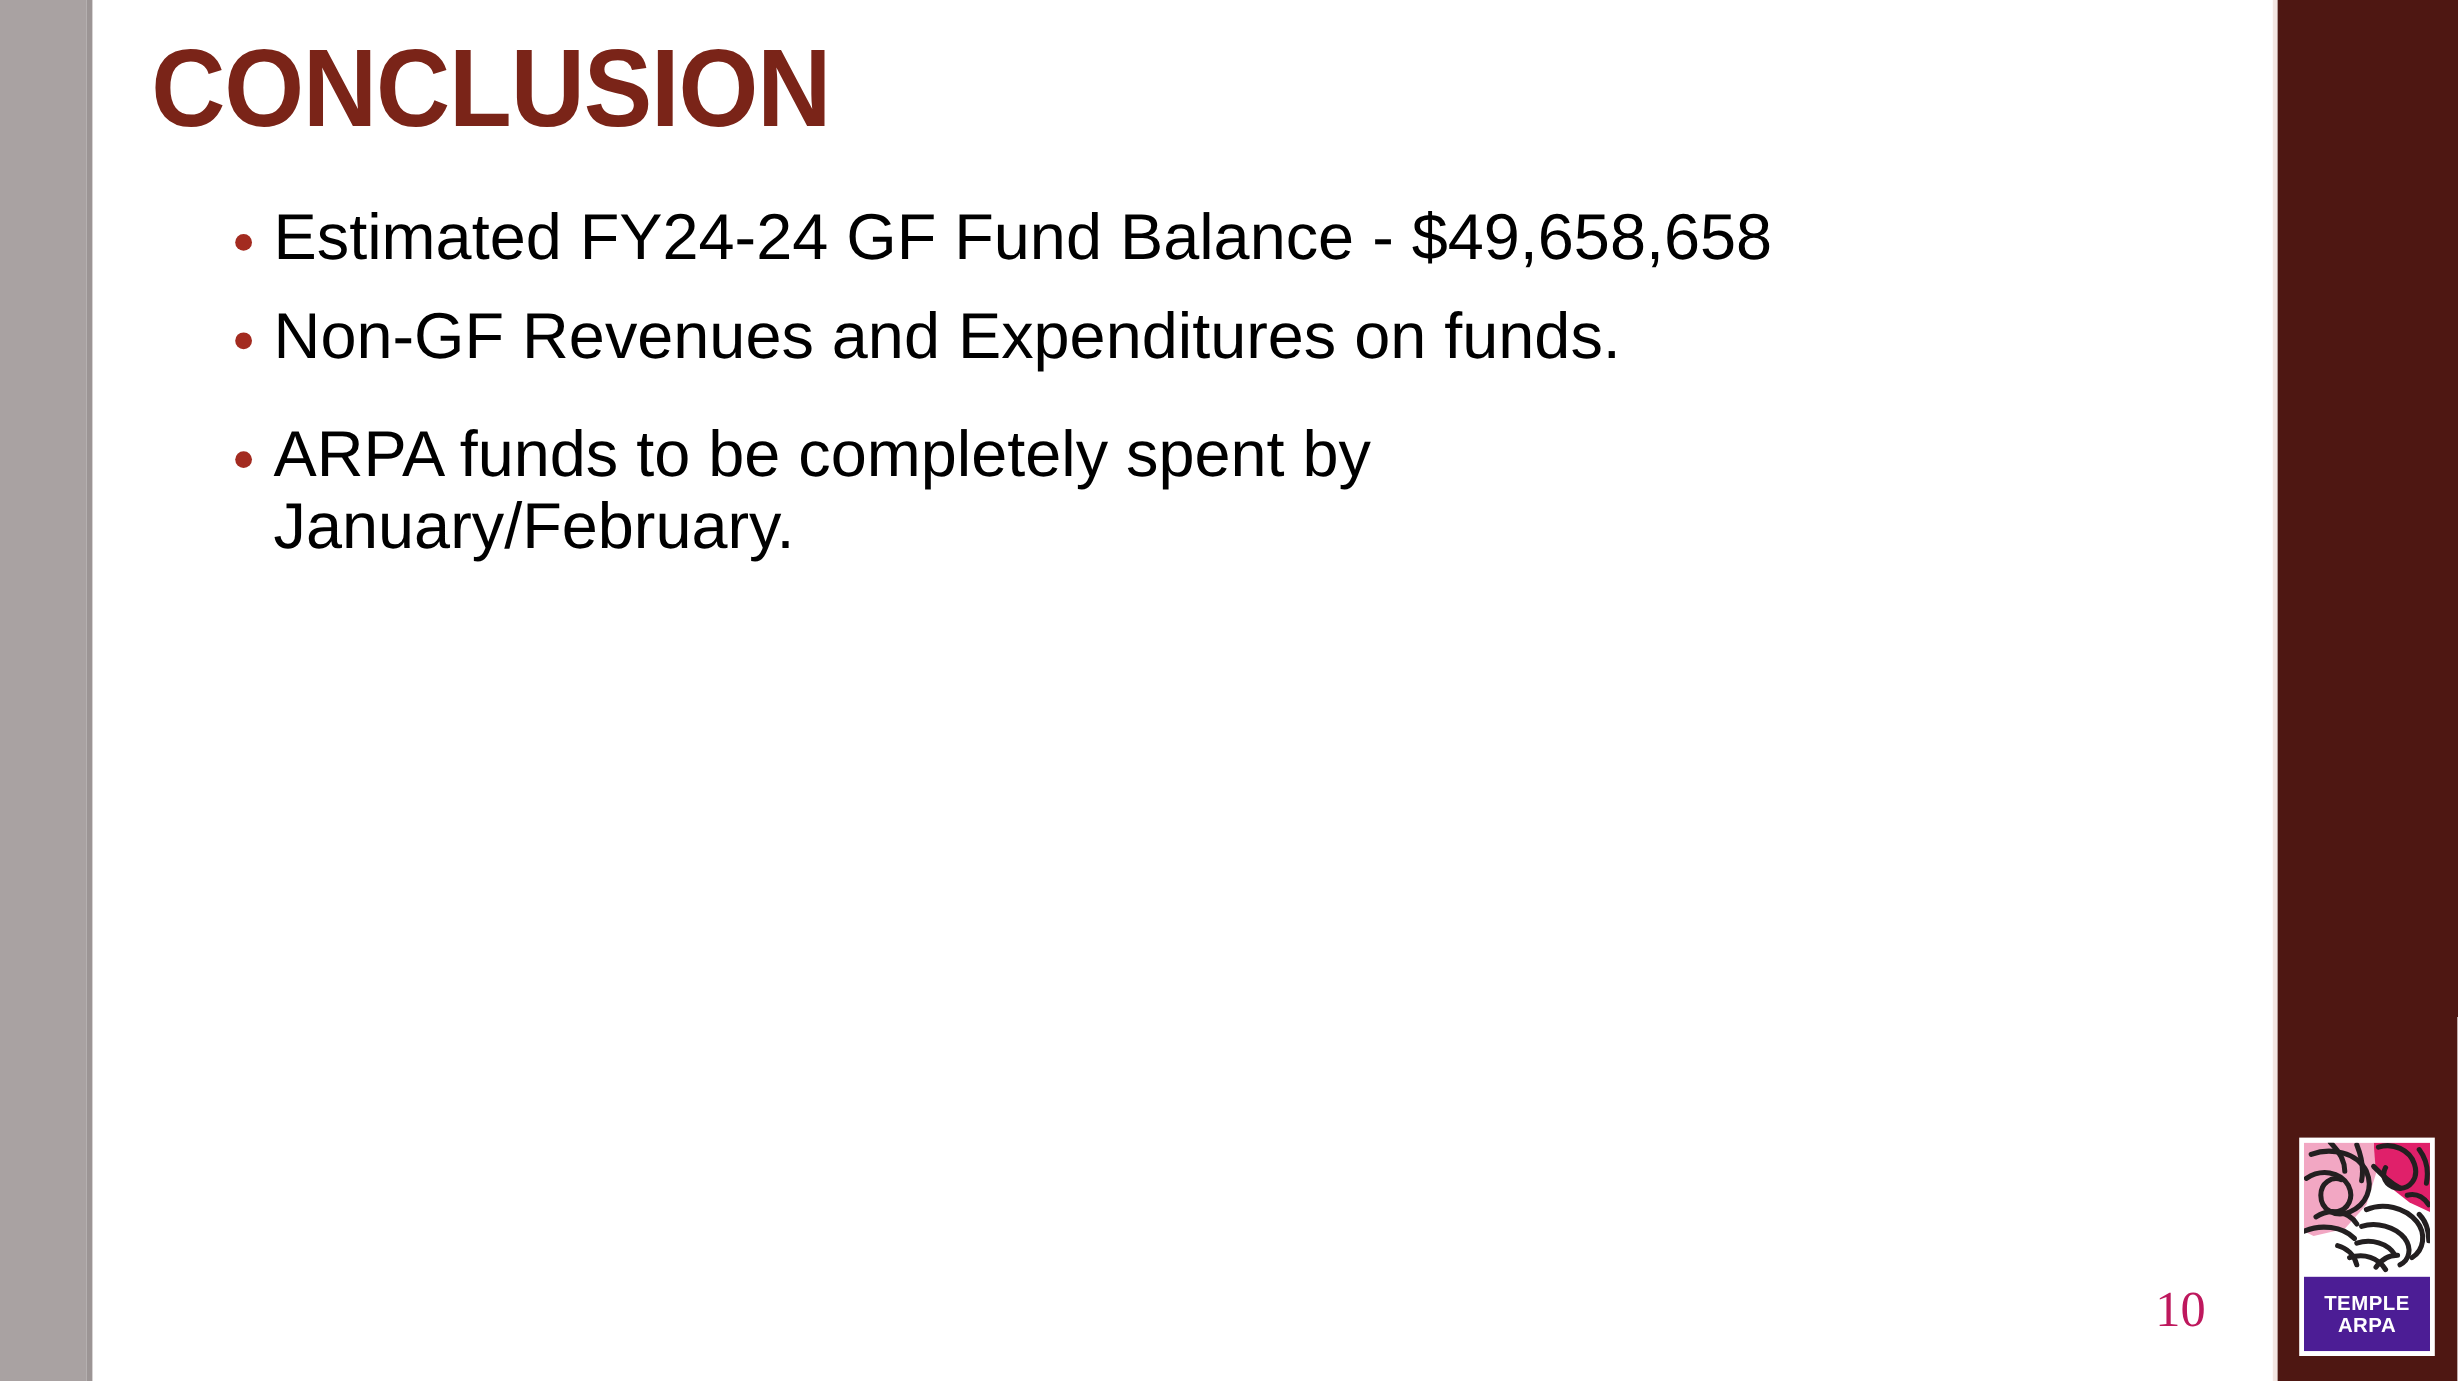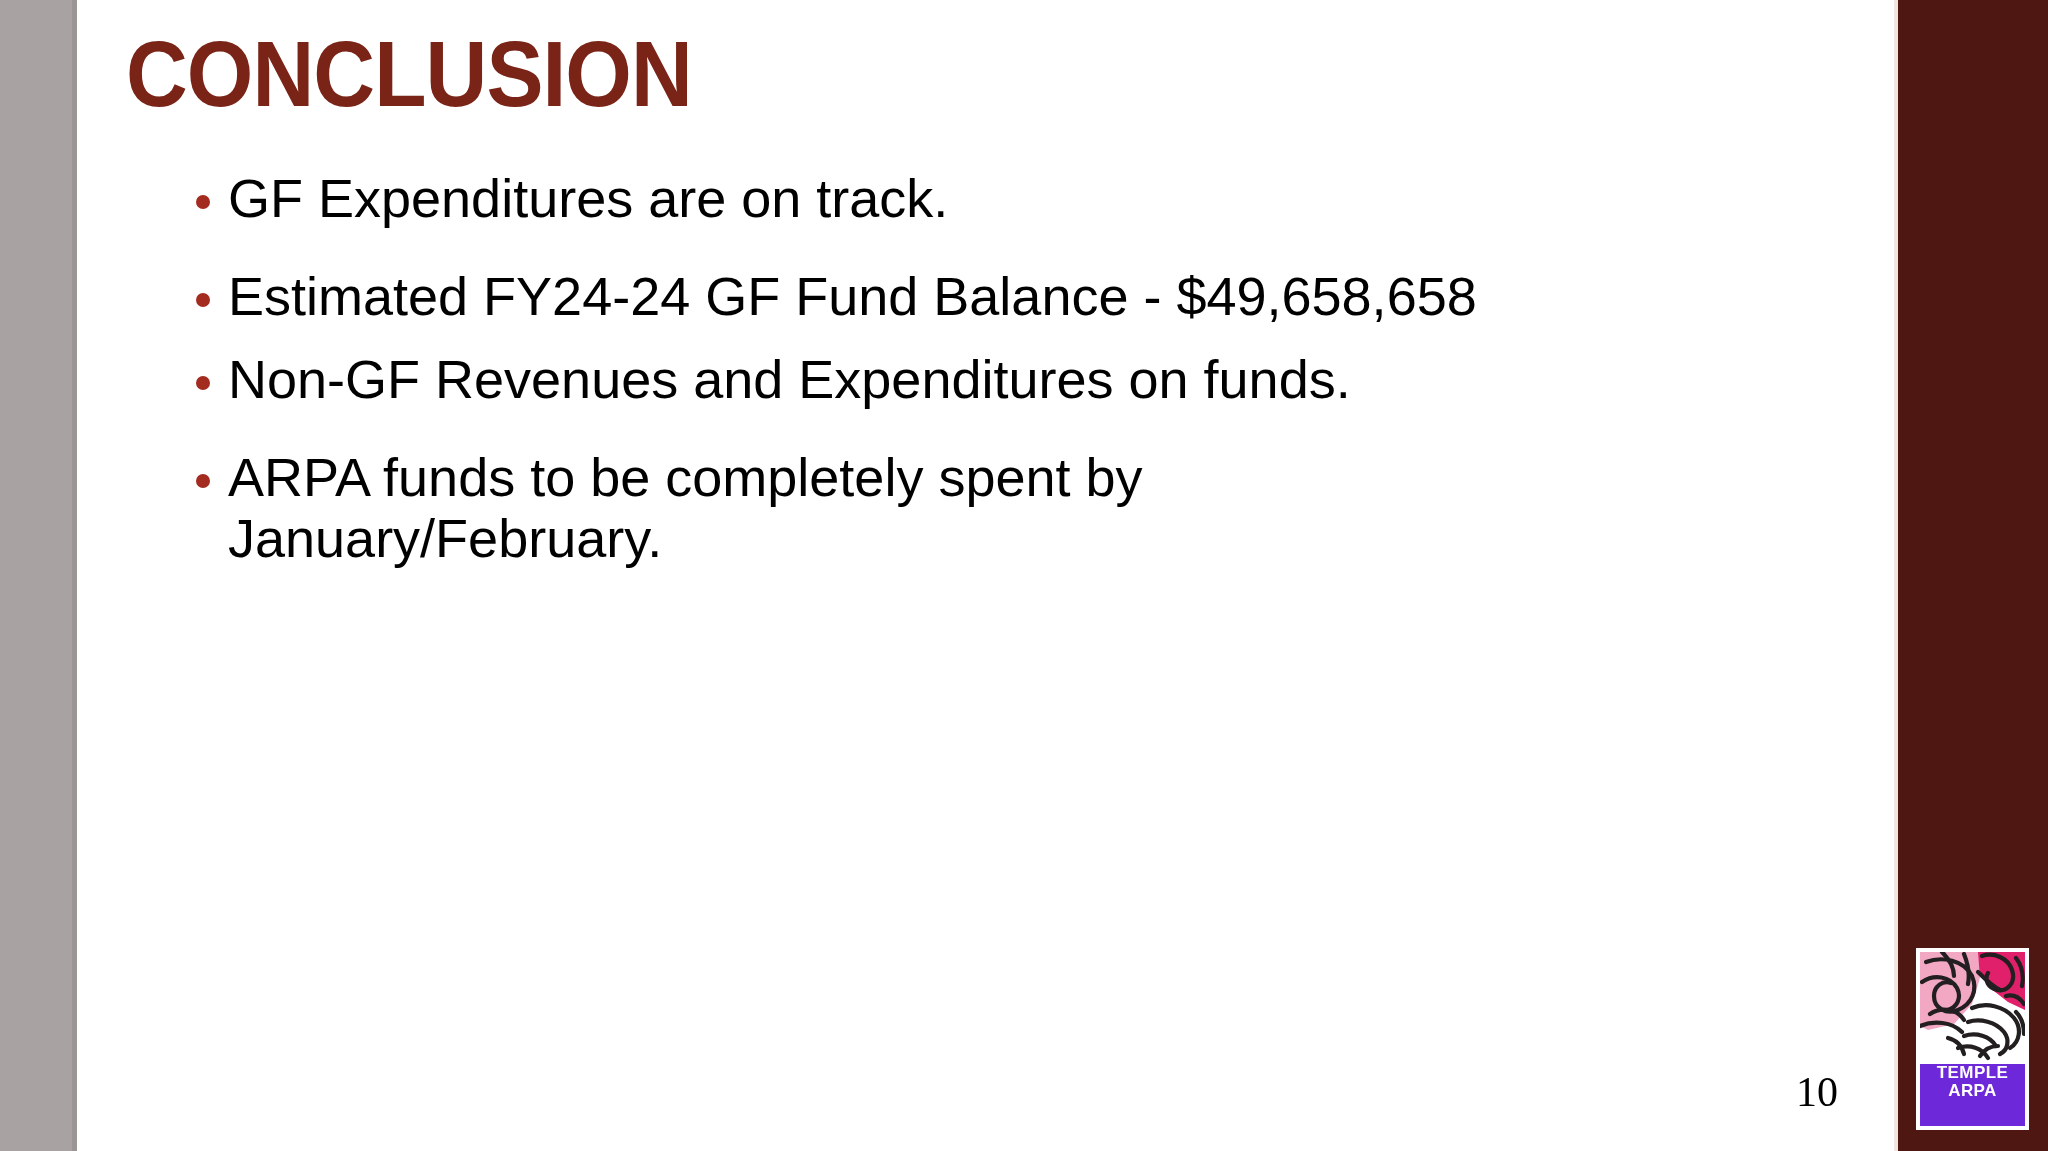--- a/index.html
+++ b/index.html
@@ -83,21 +83,21 @@
     font-family:"Liberation Sans", sans-serif;
     white-space:pre-line;
   }
 
   
   .page-number {
     position:absolute;
     left:1796px; top:1068px;
     font-family:"Liberation Serif", serif;
     font-size:42px;
-    color:#000000;
+    color:#be185d;
   }
 
   
   .logo {
     position:absolute;
     left:1916px; top:948px;
     width:113px; height:182px;
     background:#ffffff;
     padding:4px;
   }
@@ -108,24 +108,25 @@
     background:#ffffff;
   }
   .logo-flower {
     position:absolute; left:0; top:0;
     width:105px; height:110px;
     overflow:hidden;
   }
   .logo-word {
     position:absolute; left:0; top:112px;
     width:105px; height:62px;
-    background:#6d28d9;
+    background:#4c1d95;
     display:flex;
     flex-direction:column;
     align-items:center;
+    justify-content:center;
     gap:1px;
   }
   .logo-word span {
     color:#ffffff;
     font-family:"Liberation Sans", sans-serif;
     font-weight:bold;
     font-size:17px;
     letter-spacing:0.4px;
     line-height:1;
   }
@@ -139,24 +140,20 @@
   <div class="left-band-rule"></div>
 
   <div class="right-band-rule"></div>
   <div class="right-band"></div>
 
   <div class="title">CONCLUSION</div>
 
   <div class="bullets">
 
 
-    <div class="bullet-row">
-      <span class="bullet-dot"></span>
-      <span class="bullet-text">GF Expenditures are on track.</span>
-    </div>
 
     <div class="bullet-row tight">
       <span class="bullet-dot"></span>
       <span class="bullet-text">Estimated FY24-24 GF Fund Balance - $49,658,658</span>
     </div>
 
     <div class="bullet-row">
       <span class="bullet-dot"></span>
       <span class="bullet-text">Non-GF Revenues and Expenditures on funds.</span>
     </div>

